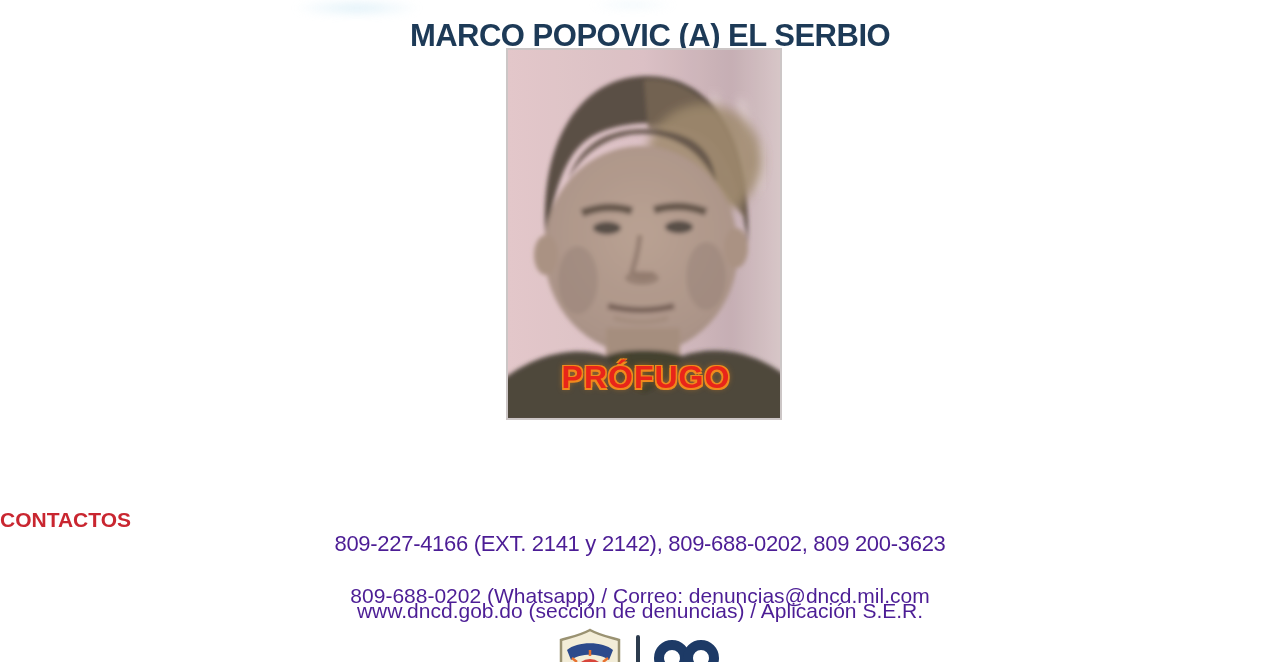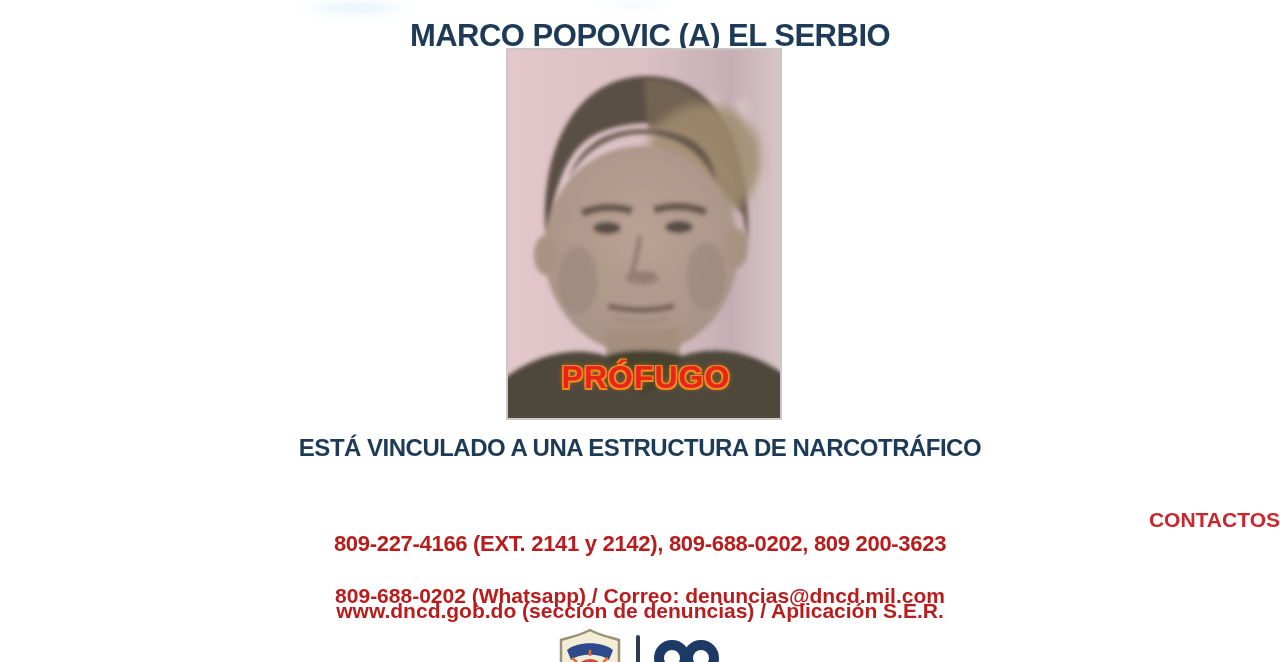--- a/index.html
+++ b/index.html
@@ -35,26 +35,26 @@
       -1.5px -1.5px 0 #f08a1d, 1.5px -1.5px 0 #f08a1d,
       -1.5px  1.5px 0 #f08a1d, 1.5px  1.5px 0 #f08a1d,
       0 0 6px rgba(240,138,29,.75);
   }
 
   .statement{
     position:absolute;left:0;right:0;top:433px;text-align:center;
     font-size:24px;font-weight:bold;letter-spacing:-0.5px;line-height:29px;
   }
   .contacts-heading{
-    position:absolute;left:0;right:0;top:508px;text-align:right;
+    position:absolute;left:0;right:0;top:508px;text-align:left;
     font-size:21px;font-weight:bold;letter-spacing:0;
   }
   .contact-line{
     position:absolute;left:0;right:0;text-align:center;
-    font-size:21px;font-weight:bold;letter-spacing:0;color:#b91c1c;
+    font-size:21px;font-weight:normal;letter-spacing:0;color:#4c1d95;
   }
   .phone-line{top:531px;font-size:22px;letter-spacing:-0.3px;}
   .whatsapp-line{top:541px;margin-top:43px;}
   .web-line{top:599px;}
 
   .footer-logos{
     position:absolute;left:50%;top:628px;transform:translateX(-50%);
     display:flex;align-items:flex-start;gap:13px;
   }
   .logo-divider{width:4px;height:56px;background:#2c3b4d;margin-top:7px;border-radius:2px;}
@@ -134,21 +134,20 @@
       <path d="M98,306 C110,322 120,340 136,344 C152,340 164,322 174,306 C160,298 112,298 98,306 Z" fill="#33301f"></path>
     </g>
 
     <rect x="0" y="0" width="272" height="368" fill="#cfc0ba" opacity="0.12"></rect>
   </svg>
 </div>
 
 <div class="profugo">PRÓFUGO</div>
 
 <div class="statement navy">
-  <div>ESTÁ VINCULADO A UNA ESTRUCTURA DE NARCOTRÁFICO</div>
 </div>
 
 <div class="contacts-heading red">CONTACTOS</div>
 <div class="contact-line phone-line">809-227-4166 (EXT. 2141 y 2142), 809-688-0202, 809 200-3623</div>
 <div class="contact-line whatsapp-line">809-688-0202 (Whatsapp) / Correo: denuncias@dncd.mil.com</div>
 <div class="contact-line web-line">www.dncd.gob.do (sección de denuncias) / Aplicación S.E.R.</div>
 
 <div class="footer-logos">
   <svg width="66" height="80" viewBox="0 0 66 80">
     <path d="M33,2 C22,8 10,10 4,12 L4,46 C4,63 20,73 33,79 C46,73 62,63 62,46 L62,12 C56,10 44,8 33,2 Z" fill="#f3edd8" stroke="#9a9272" stroke-width="2.5"></path>

